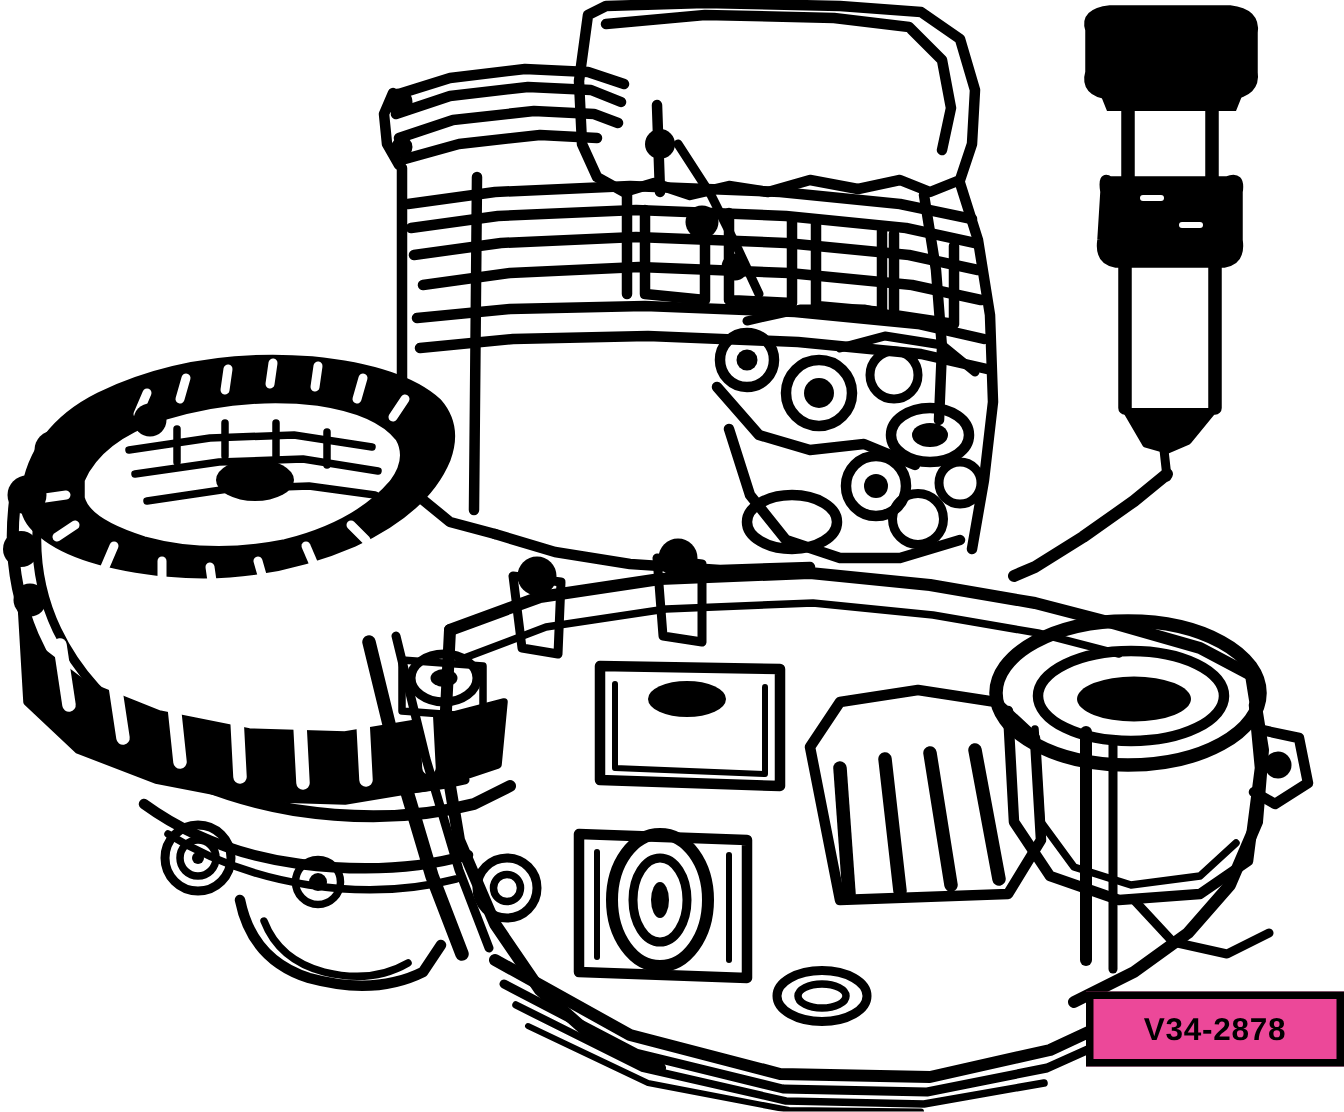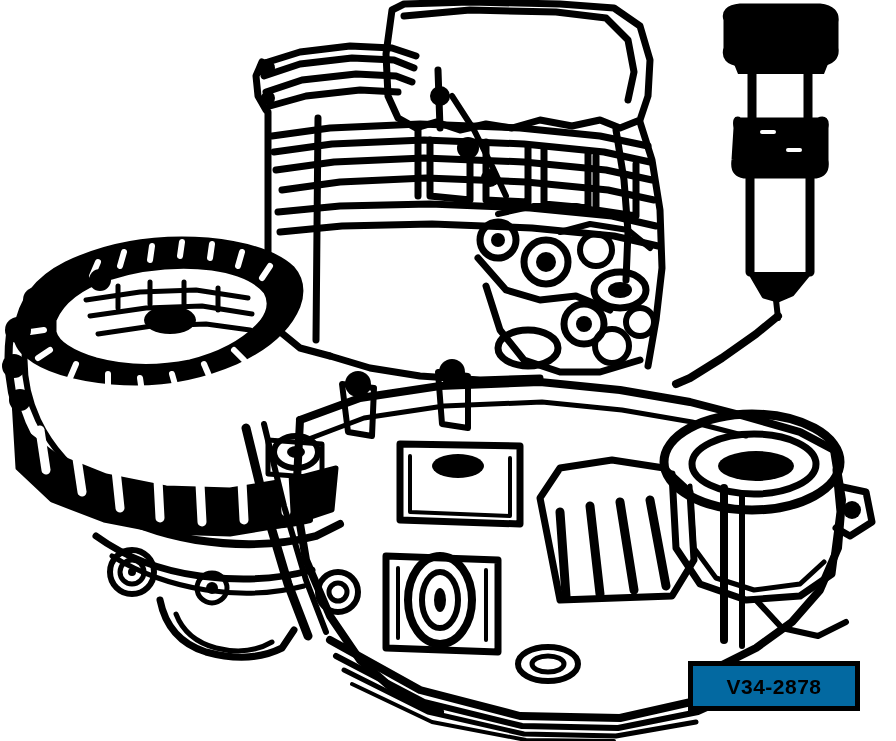--- a/index.html
+++ b/index.html
@@ -317,21 +317,21 @@
         <ellipse cx="296" cy="452" rx="22" ry="16" stroke-width="6"></ellipse>
         <ellipse cx="296" cy="452" rx="9" ry="6" fill="#000000" stroke="none"></ellipse>
         <path d="M268 440 L268 474 L322 478 L322 444 Z" stroke-width="5"></path>
         <circle cx="212" cy="588" r="15" stroke-width="5"></circle>
         <circle cx="212" cy="588" r="6" fill="#000000" stroke="none"></circle>
       </g>
 
     </g>
   </svg>
 
-  <div class="fig-label" style="border-color: rgb(0, 0, 0); background: #0369a1;">
+  <div class="fig-label" style="border-color: rgb(0, 0, 0); background: #ec4899; margin-left: 36px;">
     <span class="fig-label-text" style="color: rgb(0, 0, 0);">V34-2878</span>
   </div>
 
   <div class="tool-engraving">
     <span class="tool-engraving-text"></span>
   </div>
 
 </div>
 
 </body></html>

